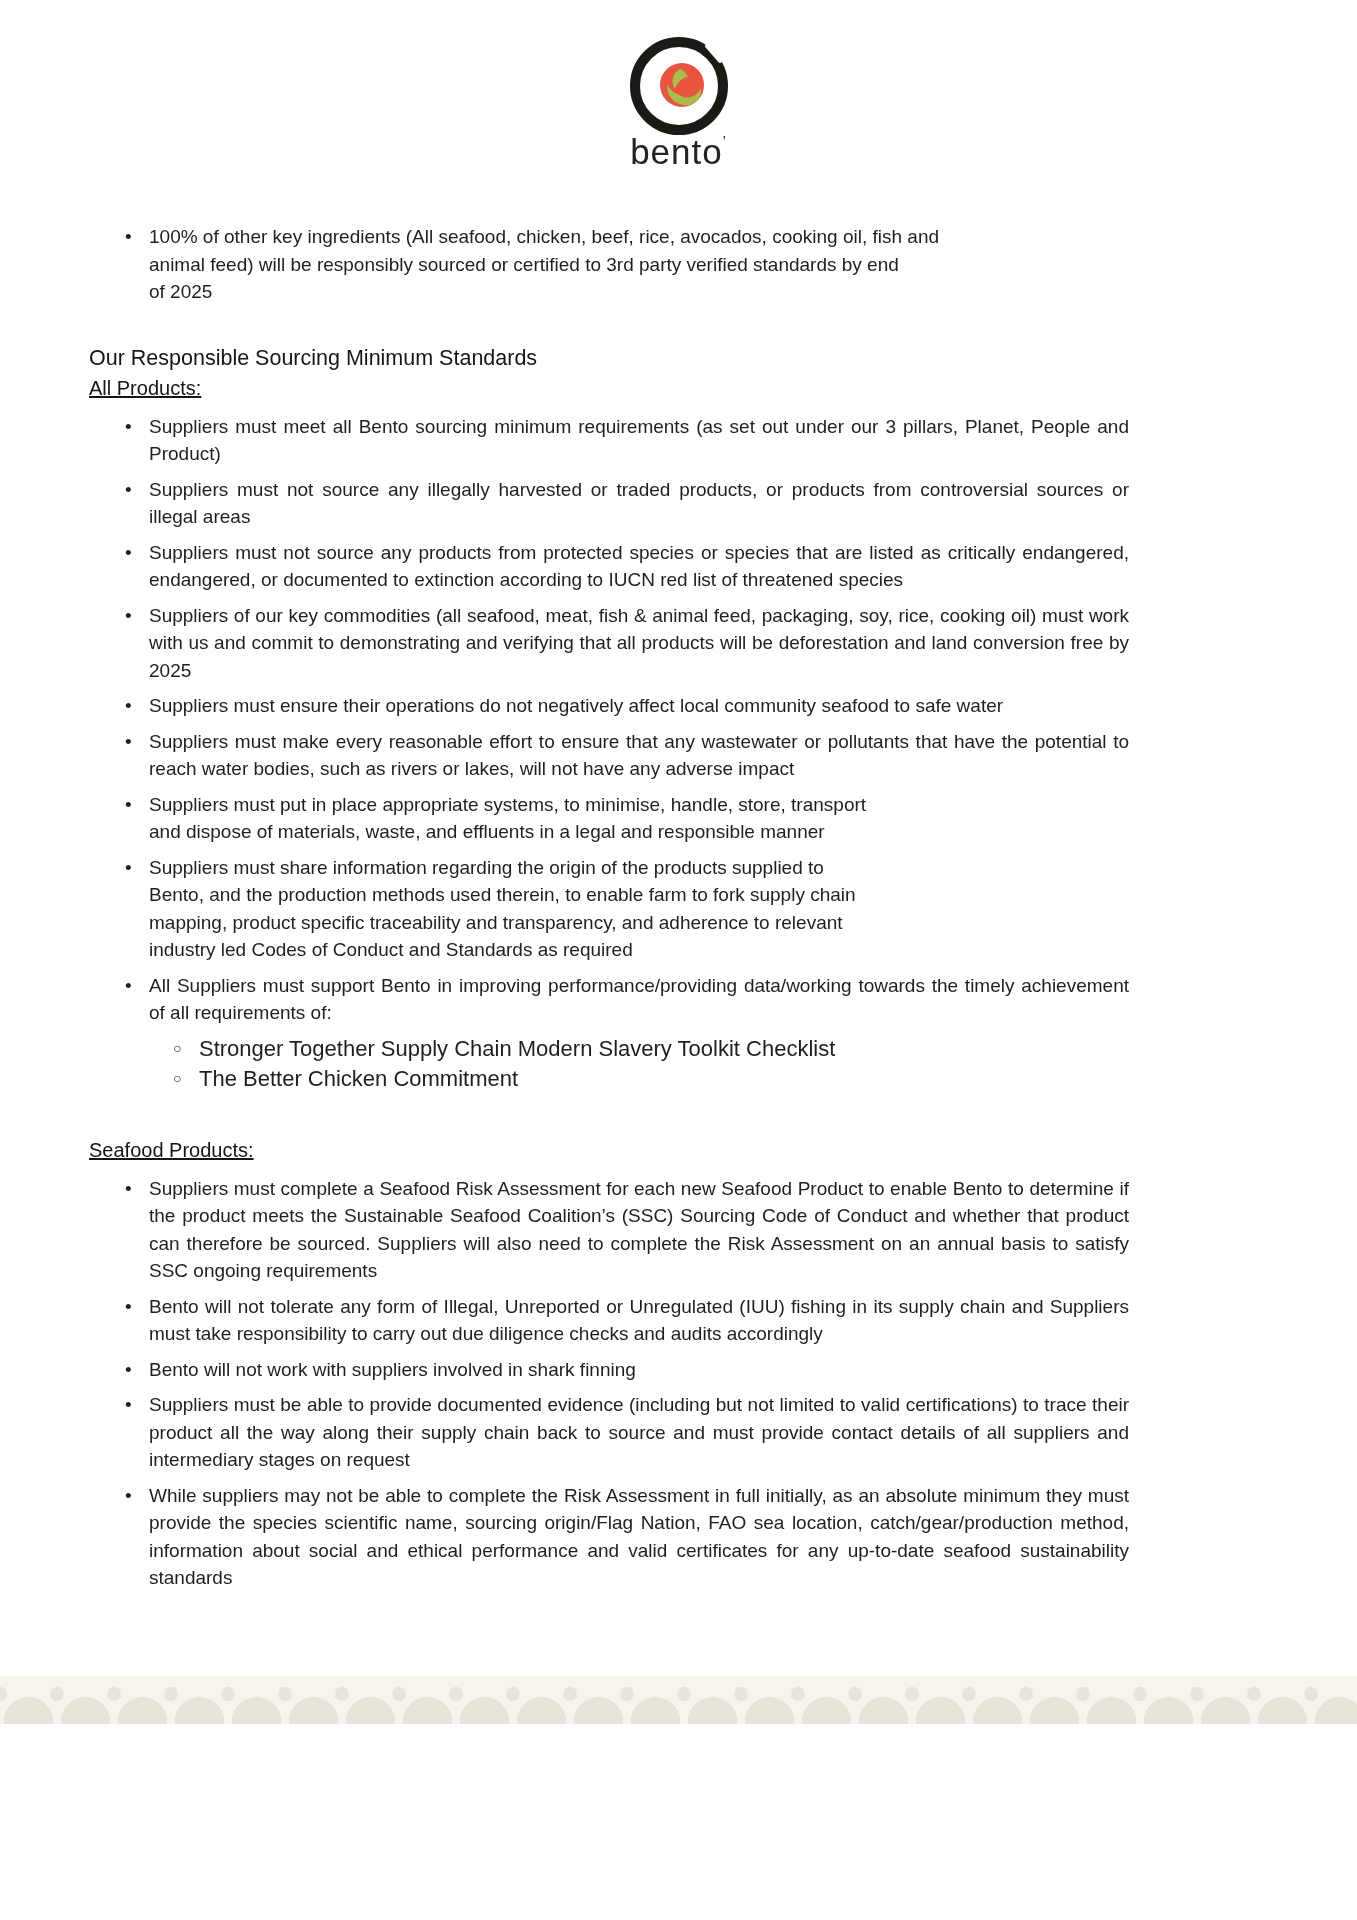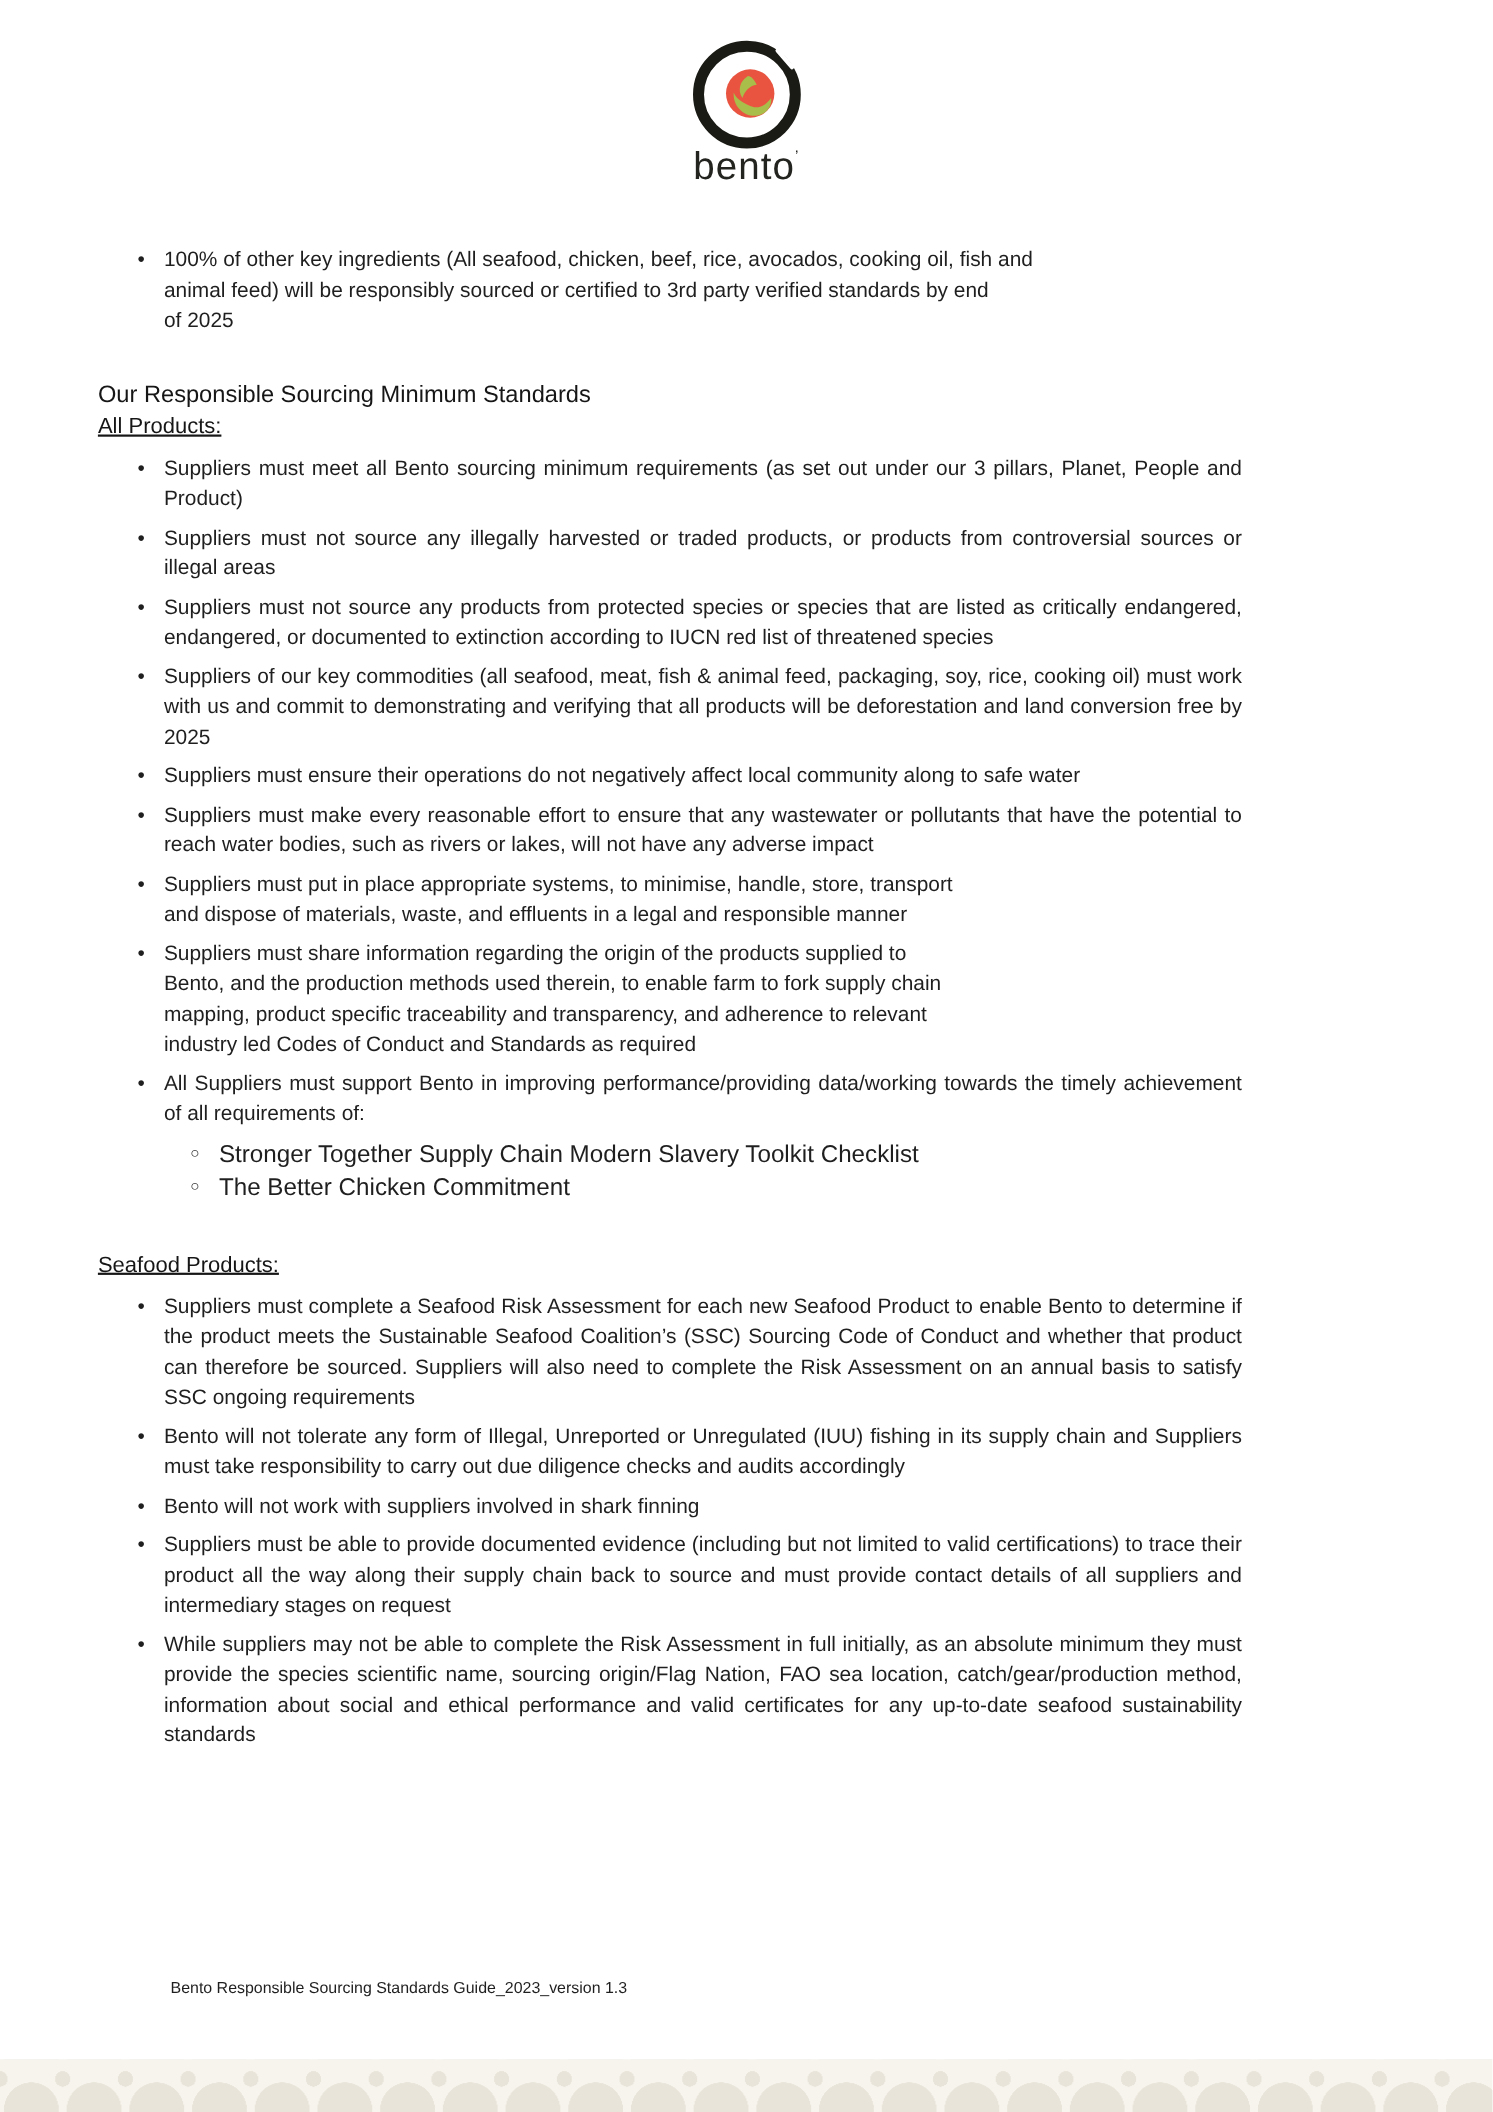--- a/index.html
+++ b/index.html
@@ -1,18 +1,18 @@
 <!DOCTYPE html>
 <html><head>
 <meta charset="utf-8">
 <style>
   html,body{margin:0;padding:0;background:#ffffff;}
   .page{
     position:relative;
-    width:1357px;height:1920px;
+    width:1357px;height:1724px;
     background:#ffffff;
     font-family:"Liberation Sans", sans-serif;
     color:#1f1f1f;
     overflow:hidden;
   }
   .logo-wrap{padding-top:34px;text-align:center;}
   .logo-svg{display:block;margin:0 auto;}
   .wordmark{font-size:35px;line-height:1;margin-top:-4px;color:#23231f;letter-spacing:1px;}
   .wordmark .tick{font-size:14px;vertical-align:top;line-height:1;}
   .content{margin-left:89px;width:1040px;}
@@ -72,21 +72,21 @@
     <h2 class="main-head">Our Responsible Sourcing Minimum Standards</h2>
 
     <h3 class="subhead">All Products:</h3>
 
     <ul>
 
     <li class="b1">Suppliers must meet all Bento sourcing minimum requirements (as set out under our 3 pillars, Planet, People and Product)</li>
         <li class="b1">Suppliers must not source any illegally harvested or traded products, or products from controversial sources or illegal areas</li>
         <li class="b1">Suppliers must not source any products from protected species or species that are listed as critically endangered, endangered, or documented to extinction according to IUCN red list of threatened species</li>
         <li class="b1">Suppliers of our key commodities (all seafood, meat, fish &amp; animal feed, packaging, soy, rice, cooking oil) must work with us and commit to demonstrating and verifying that all products will be deforestation and land conversion free by 2025</li>
-        <li class="b1">Suppliers must ensure their operations do not negatively affect local community along to safe water</li>
+        <li class="b1">Suppliers must ensure their operations do not negatively affect local community seafood to safe water</li>
         <li class="b1">Suppliers must make every reasonable effort to ensure that any wastewater or pollutants that have the potential to reach water bodies, such as rivers or lakes, will not have any adverse impact</li>
         <li class="b1">Suppliers must put in place appropriate systems, to minimise, handle, store, transport
 and dispose of materials, waste, and effluents in a legal and responsible manner</li>
         <li class="b1">Suppliers must share information regarding the origin of the products supplied to
 Bento, and the production methods used therein, to enable farm to fork supply chain
 mapping, product specific traceability and transparency, and adherence to relevant
 industry led Codes of Conduct and Standards as required</li>
         <li class="b1">All Suppliers must support Bento in improving performance/providing data/working towards the timely achievement of all requirements of:</li>
       </ul>
 

